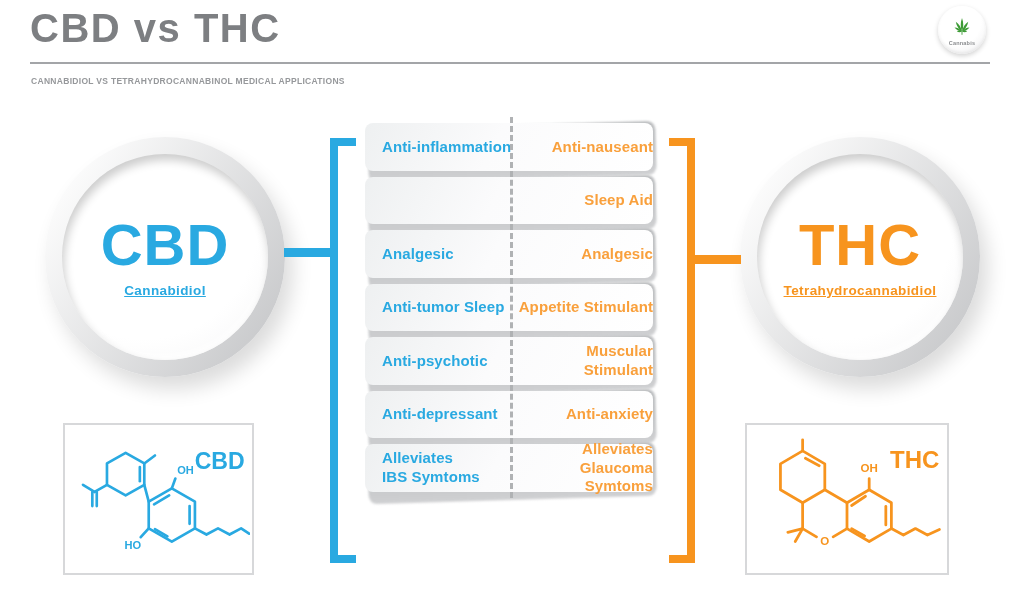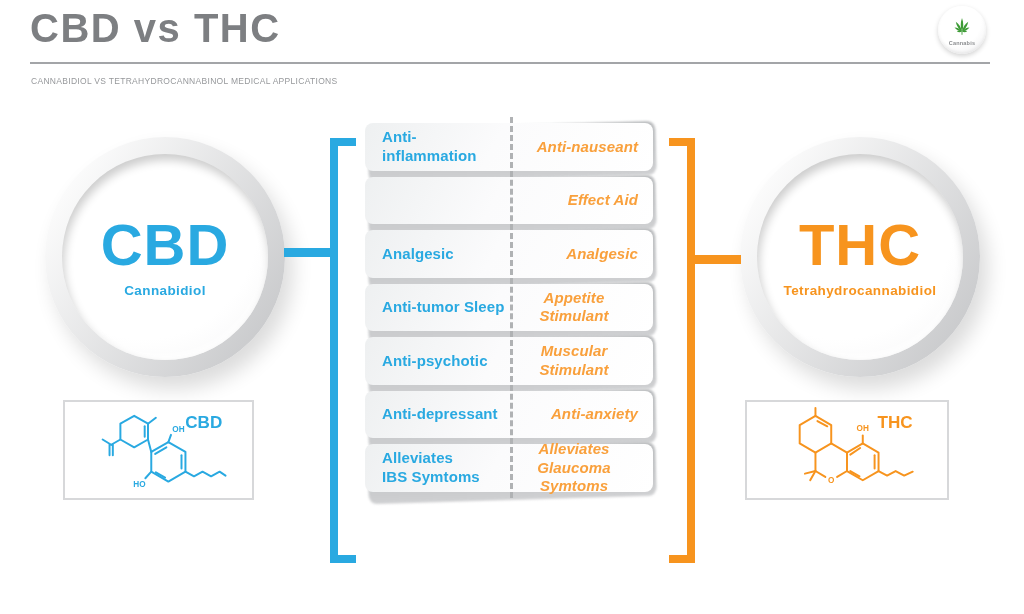--- a/index.html
+++ b/index.html
@@ -7,21 +7,21 @@
     position:relative;width:1024px;height:614px;background:#ffffff;overflow:hidden;
     font-family:"Liberation Sans", sans-serif;
   }
   
   .title{
     position:absolute;left:30px;top:6px;font-size:40px;font-weight:700;
     color:#7d7f82;letter-spacing:1.5px;
   }
   .header-rule{position:absolute;left:30px;right:34px;top:62px;height:1.5px;background:#a3a5a8;}
   .subtitle{
-    position:absolute;left:31px;top:76px;font-size:8.5px;font-weight:normal;
+    position:absolute;left:31px;top:76px;font-size:8.5px;font-weight:bold;
     color:#96989b;letter-spacing:0.3px;text-align:center;
   }
   
   .badge{
     position:absolute;left:938px;top:6px;width:48px;height:48px;border-radius:50%;
     background:radial-gradient(circle at 38% 30%, #ffffff 55%, #ececee 100%);
     box-shadow:0 2px 5px rgba(0,0,0,0.18), inset 0 -2px 3px rgba(0,0,0,0.06);
     display:flex;flex-direction:column;align-items:center;justify-content:center;
   }
   .badge-label{font-size:5.5px;font-weight:bold;color:#8a8c8f;margin-top:0px;letter-spacing:0.2px;}
@@ -33,21 +33,21 @@
   }
   .cbd-circle{left:45px;top:137px;}
   .thc-circle{left:740px;top:137px;}
   .big-circle-inner{
     position:absolute;inset:17px;border-radius:50%;
     background:radial-gradient(circle at 40% 35%, #ffffff 62%, #f4f4f5 100%);
     box-shadow:inset 2px 6px 10px rgba(0,0,0,0.20), inset -2px -4px 8px rgba(255,255,255,0.9);
     display:flex;flex-direction:column;align-items:center;justify-content:center;
   }
   .circle-abbr{font-size:58px;font-weight:bold;line-height:1;letter-spacing:1px;}
-  .circle-name{font-size:13.5px;font-weight:bold;margin-top:9px;letter-spacing:0.4px;}
+  .circle-name{font-size:13.5px;font-weight:bold;margin-top:9px;letter-spacing:0.4px;text-decoration:underline;}
   .blue{color:#29a9e1;} .orange{color:#f7941e;}
   
   .bracket{position:absolute;top:138px;height:409px;width:18px;}
   .bracket-cbd{
     left:330px;border-left:8px solid #29a9e1;border-top:8px solid #29a9e1;border-bottom:8px solid #29a9e1;
   }
   .bracket-thc{
     left:669px;border-right:8px solid #f7941e;border-top:8px solid #f7941e;border-bottom:8px solid #f7941e;
   }
   .connector{position:absolute;height:9px;}
@@ -71,24 +71,24 @@
   }
   .vdiv{
     position:absolute;left:50.2%;top:-6px;bottom:-6px;width:0;
     border-left:3px dashed #b0b2b4;z-index:2;
   }
   .cell{
     flex:1;display:flex;align-items:center;font-size:15px;font-weight:bold;
     white-space:pre-line;line-height:1.22;letter-spacing:0.1px;
   }
   .cell-cbd{justify-content:flex-start;padding-left:17px;color:#29a9e1;}
-  .cell-thc{justify-content:flex-end;padding-right:15px;text-align:center;color:#f9a03c;font-style:italic;}
+  .cell-thc{justify-content:flex-end;text-align:right;color:#f9a03c;}
   
   .mol-box{
-    position:absolute;top:400px;height:100px;background:#ffffff;
+    position:absolute;top:423px;height:152px;background:#ffffff;
     border:2px solid #d7d8da;box-sizing:border-box;
   }
   .mol-box-cbd{left:63px;width:191px;}
   .mol-box-thc{left:745px;width:204px;}
   .mol{position:absolute;inset:2px;width:calc(100% - 4px);height:calc(100% - 4px);}
   .mol-atom{font-size:12.5px;font-weight:bold;font-family:"Liberation Sans",sans-serif;}
   .mol-title{font-size:26px;font-weight:bold;font-family:"Liberation Sans",sans-serif;}
   .fill-blue{fill:#29a9e1;} .fill-orange{fill:#f7941e;}
 </style>
 </head>
@@ -153,21 +153,21 @@
     <div class="row">
       <div class="row-card">
         <div class="cell cell-cbd">Anti-inflammation</div>
         <div class="vdiv"></div>
         <div class="cell cell-thc">Anti-nauseant</div>
       </div>
     </div>
     <div class="row">
       <div class="row-card">
         <div class="vdiv"></div>
-        <div class="cell cell-thc">Effect Aid</div>
+        <div class="cell cell-thc">Sleep Aid</div>
       </div>
     </div>
     <div class="row">
       <div class="row-card">
         <div class="cell cell-cbd">Analgesic</div>
         <div class="vdiv"></div>
         <div class="cell cell-thc">Analgesic</div>
       </div>
     </div>
     <div class="row">

